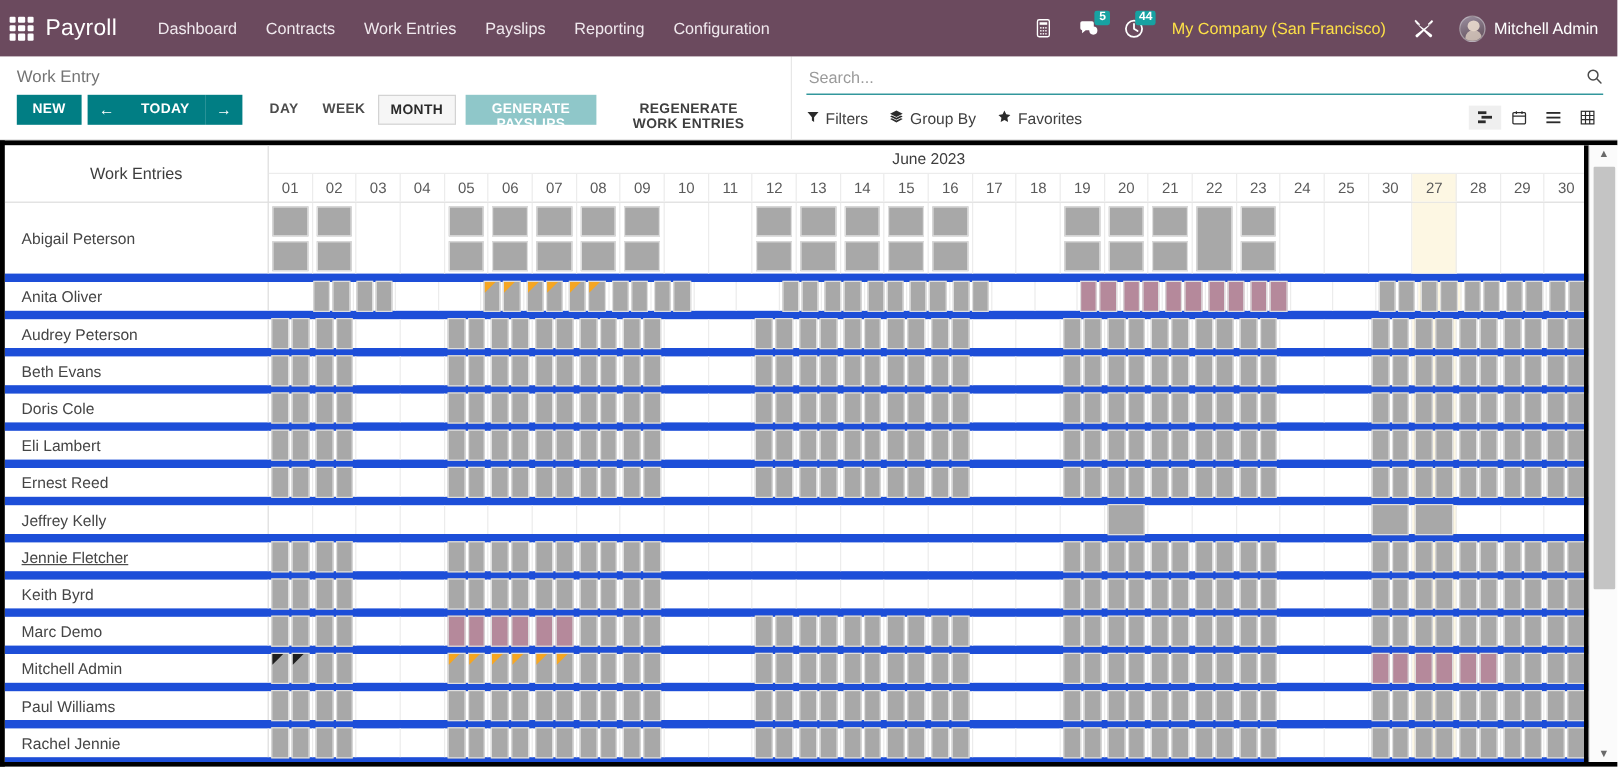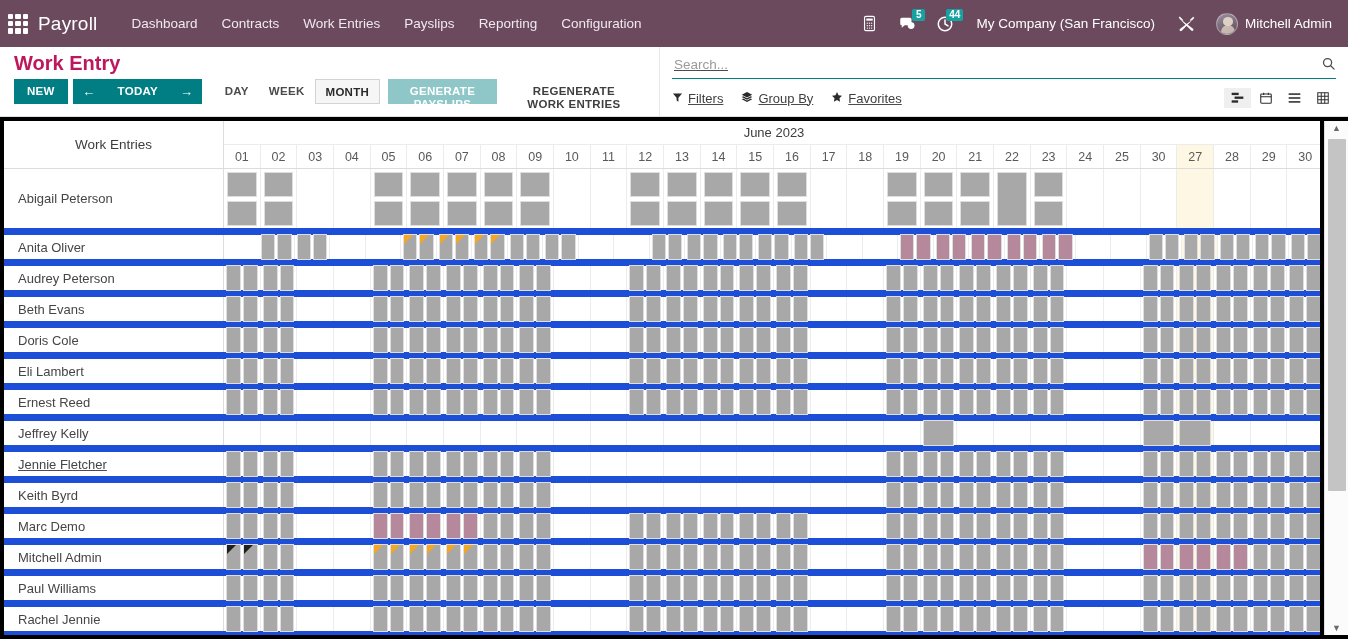--- a/index.html
+++ b/index.html
@@ -52,21 +52,21 @@
   .nav-ico svg { display: block; }
   .badge {
     position: absolute; top: -2px; right: 1px;
     background: #17a2a2; color: #fff;
     font-size: 10px; line-height: 12px;
     border-radius: 2px; padding: 0 3px;
     min-width: 13px; text-align: center;
     font-weight: 600;
   }
   .company-name {
-    font-size: 13.5px; color: #ffffff; padding: 6px 12px;
+    font-size: 13.5px; color: #fde047; padding: 6px 12px;
     cursor: pointer; white-space: nowrap;
   }
   .user-box {
     display: flex; align-items: center; gap: 7px;
     padding: 4px 6px 4px 10px; cursor: pointer;
   }
   .avatar {
     width: 22px; height: 22px; border-radius: 50%;
     background: linear-gradient(160deg,#9b8fa0,#5d4a55);
     position: relative; overflow: hidden;
@@ -89,21 +89,21 @@
     display: flex; align-items: stretch;
     background: #fff;
     border-bottom: 1px solid #dfdfdf;
     height: 70px;
   }
   .cp-left {
     width: 660px; padding: 6px 14px 8px 14px;
     border-right: 1px solid #e7e7e7;
   }
   .breadcrumb {
-    font-size: 20px; color: #be185d; font-weight: 700;
+    font-size: 14px; color: #737373; font-weight: 400;
     line-height: 20px; margin-bottom: 6px;
   }
   .btn-row { display: flex; align-items: center; gap: 0; }
   .btn {
     background: #017e84; color: #fff; border: none;
     font-size: 11.5px; font-weight: 700; letter-spacing: .3px;
     padding: 6px 13px; cursor: pointer; text-transform: uppercase;
     height: 25px; line-height: 13px;
   }
   .btn.arrow { padding: 4px 9px; font-size: 13px; }
@@ -123,21 +123,21 @@
     padding: 6px 11px; cursor: pointer; text-transform: uppercase;
     height: 25px; line-height: 13px; margin-left: 8px;
   }
   .btn-plain {
     background: transparent; border: none; color: #3f3f3f;
     font-size: 11.5px; font-weight: 700; letter-spacing: .3px;
     padding: 6px 10px; cursor: pointer; text-transform: uppercase;
     height: 25px; line-height: 13px; margin-left: 6px;
   }
 
-  .cp-right { flex: 1; padding: 8px 12px 0 12px; display:flex; flex-direction:column;text-decoration:underline; }
+  .cp-right { flex: 1; padding: 8px 12px 0 12px; display:flex; flex-direction:column; }
   .search-wrap {
     display: flex; align-items: center;
     border-bottom: 1px solid #017e84;
     padding-bottom: 3px;
   }
   .search-input {
     flex: 1; border: none; outline: none;
     font-size: 13.5px; color: #333;
     font-family: "Liberation Sans", sans-serif;
     background: transparent;

